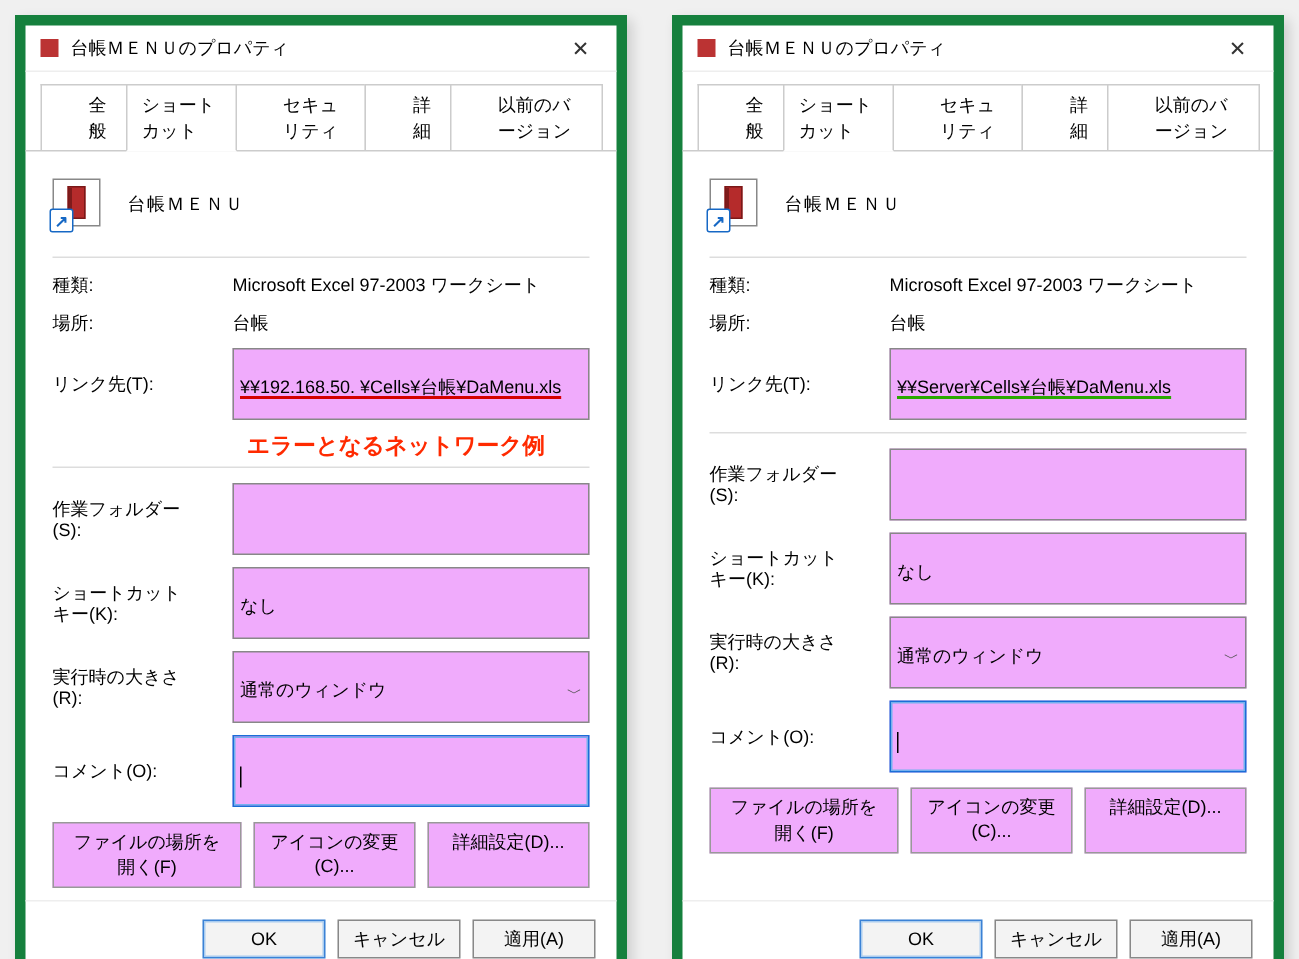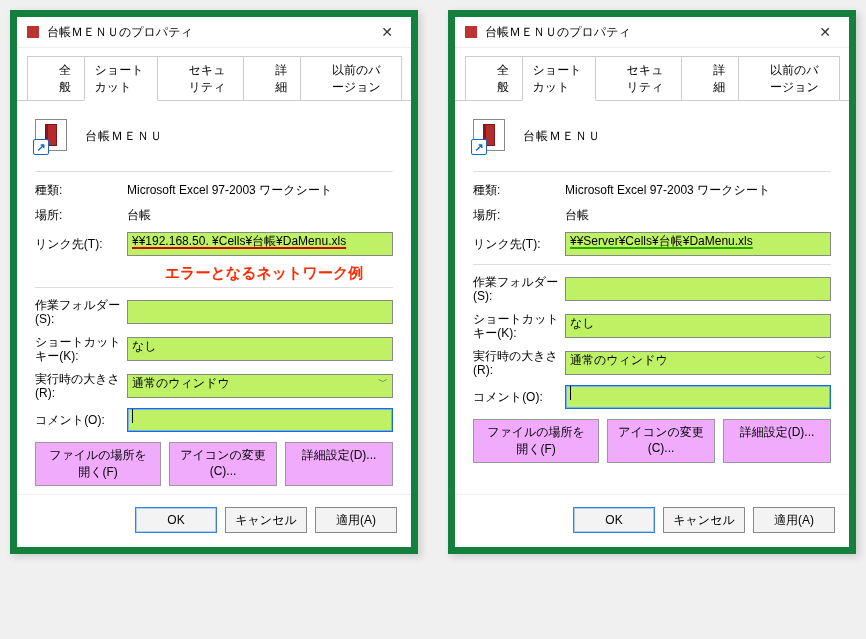--- a/index.html
+++ b/index.html
@@ -88,32 +88,32 @@
   .short-icon .arrow{
     position:absolute;left:-2px;bottom:-2px;width:14px;height:14px;
     background:#fff;border:1px solid #1668c5;border-radius:2px;
     display:flex;align-items:center;justify-content:center;
     color:#1668c5;font-size:11px;font-weight:bold;
   }
   .app-title{ font-size:12px; letter-spacing:1px;}
 
   .sep { border-top:1px solid #ddd; margin:4px 0 10px; }
 
-  .row { display:flex; align-items:center; margin:8px 0; }
+  .row { display:flex; align-items:center; margin:8px 0;gap:28px; }
   .label { width:92px; font-size:12px; }
   .value { font-size:12px; }
 
   .input {
     flex:1;
     border:1px solid #888;
     height:22px;
-    padding:0 4px;
+    padding:12px 4px;
     font-size:12px;
-    background:#bef264;
-    display:flex;align-items:flex-start;
+    background:#f0abfc;
+    display:flex;align-items:flex-end;
   }
   .input.focused{ border:1px solid #1a6fd6; box-shadow:0 0 0 1px #75b1ee inset;}
   .input.select { justify-content:space-between;}
   .chev { font-size:10px; color:#555; }
 
   .annot {
     font-size:15px;
     font-weight:bold;
     margin:4px 0 2px 100px;
     text-align:center;

